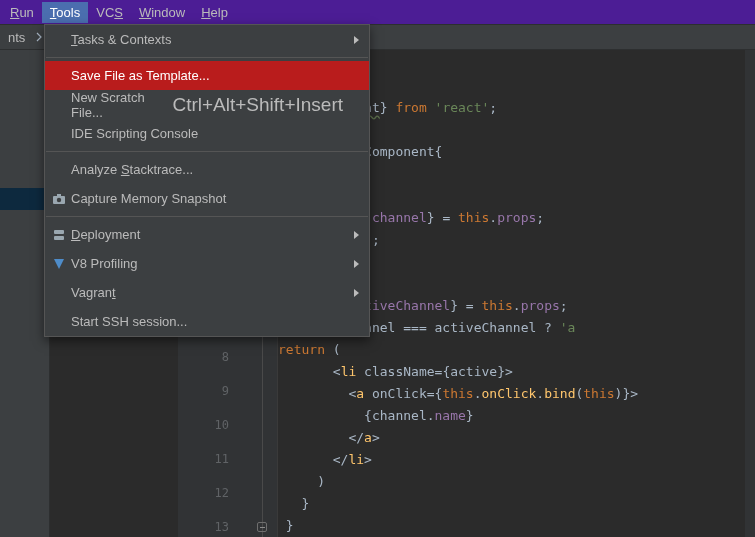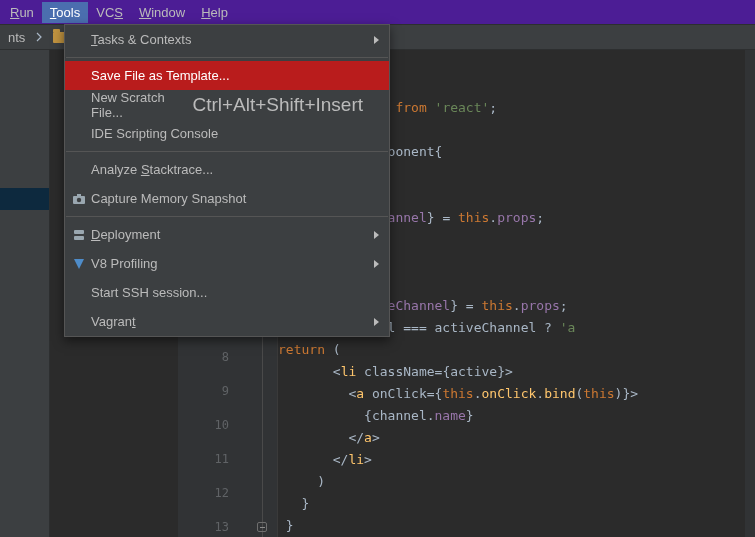--- a/index.html
+++ b/index.html
@@ -71,21 +71,21 @@
     border-right:1px solid #2d2f30;
   }
   .leftcol .selected {
     position:absolute;
     top:138px; left:0; right:0; height:22px;
     background:#0d293e;
   }
   
   .menu {
     position:absolute;
-    top:24px; left:64px;
+    top:24px; left:44px;
     width:326px;
     background:#3c3f41;
     border:1px solid #555;
     box-shadow:0 4px 10px rgba(0,0,0,0.5);
     z-index:10;
   }
   .menu .mrow {
     display:flex; align-items:center;
     height:29px;
     padding:0 26px;
@@ -288,19 +288,19 @@
   <div class="mrow">
     <span class="micon">
       <svg width="14" height="14" viewBox="0 0 14 14">
           <path d="M2 2 L7 12 L12 2 Z" fill="#4e8cc9"></path>
         </svg>
     </span>
     <span class="label">V8 Profiling</span>
     <span class="arrow"></span>
   </div>
   <div class="mrow">
-    <span class="label">Start SSH session...</span>
-  </div>
-  <div class="mrow">
     <span class="label">Vagran<span class="mn">t</span></span>
     <span class="arrow"></span>
   </div>
+  <div class="mrow">
+    <span class="label">Start SSH session...</span>
+  </div>
 </div>
 
 </body></html>

